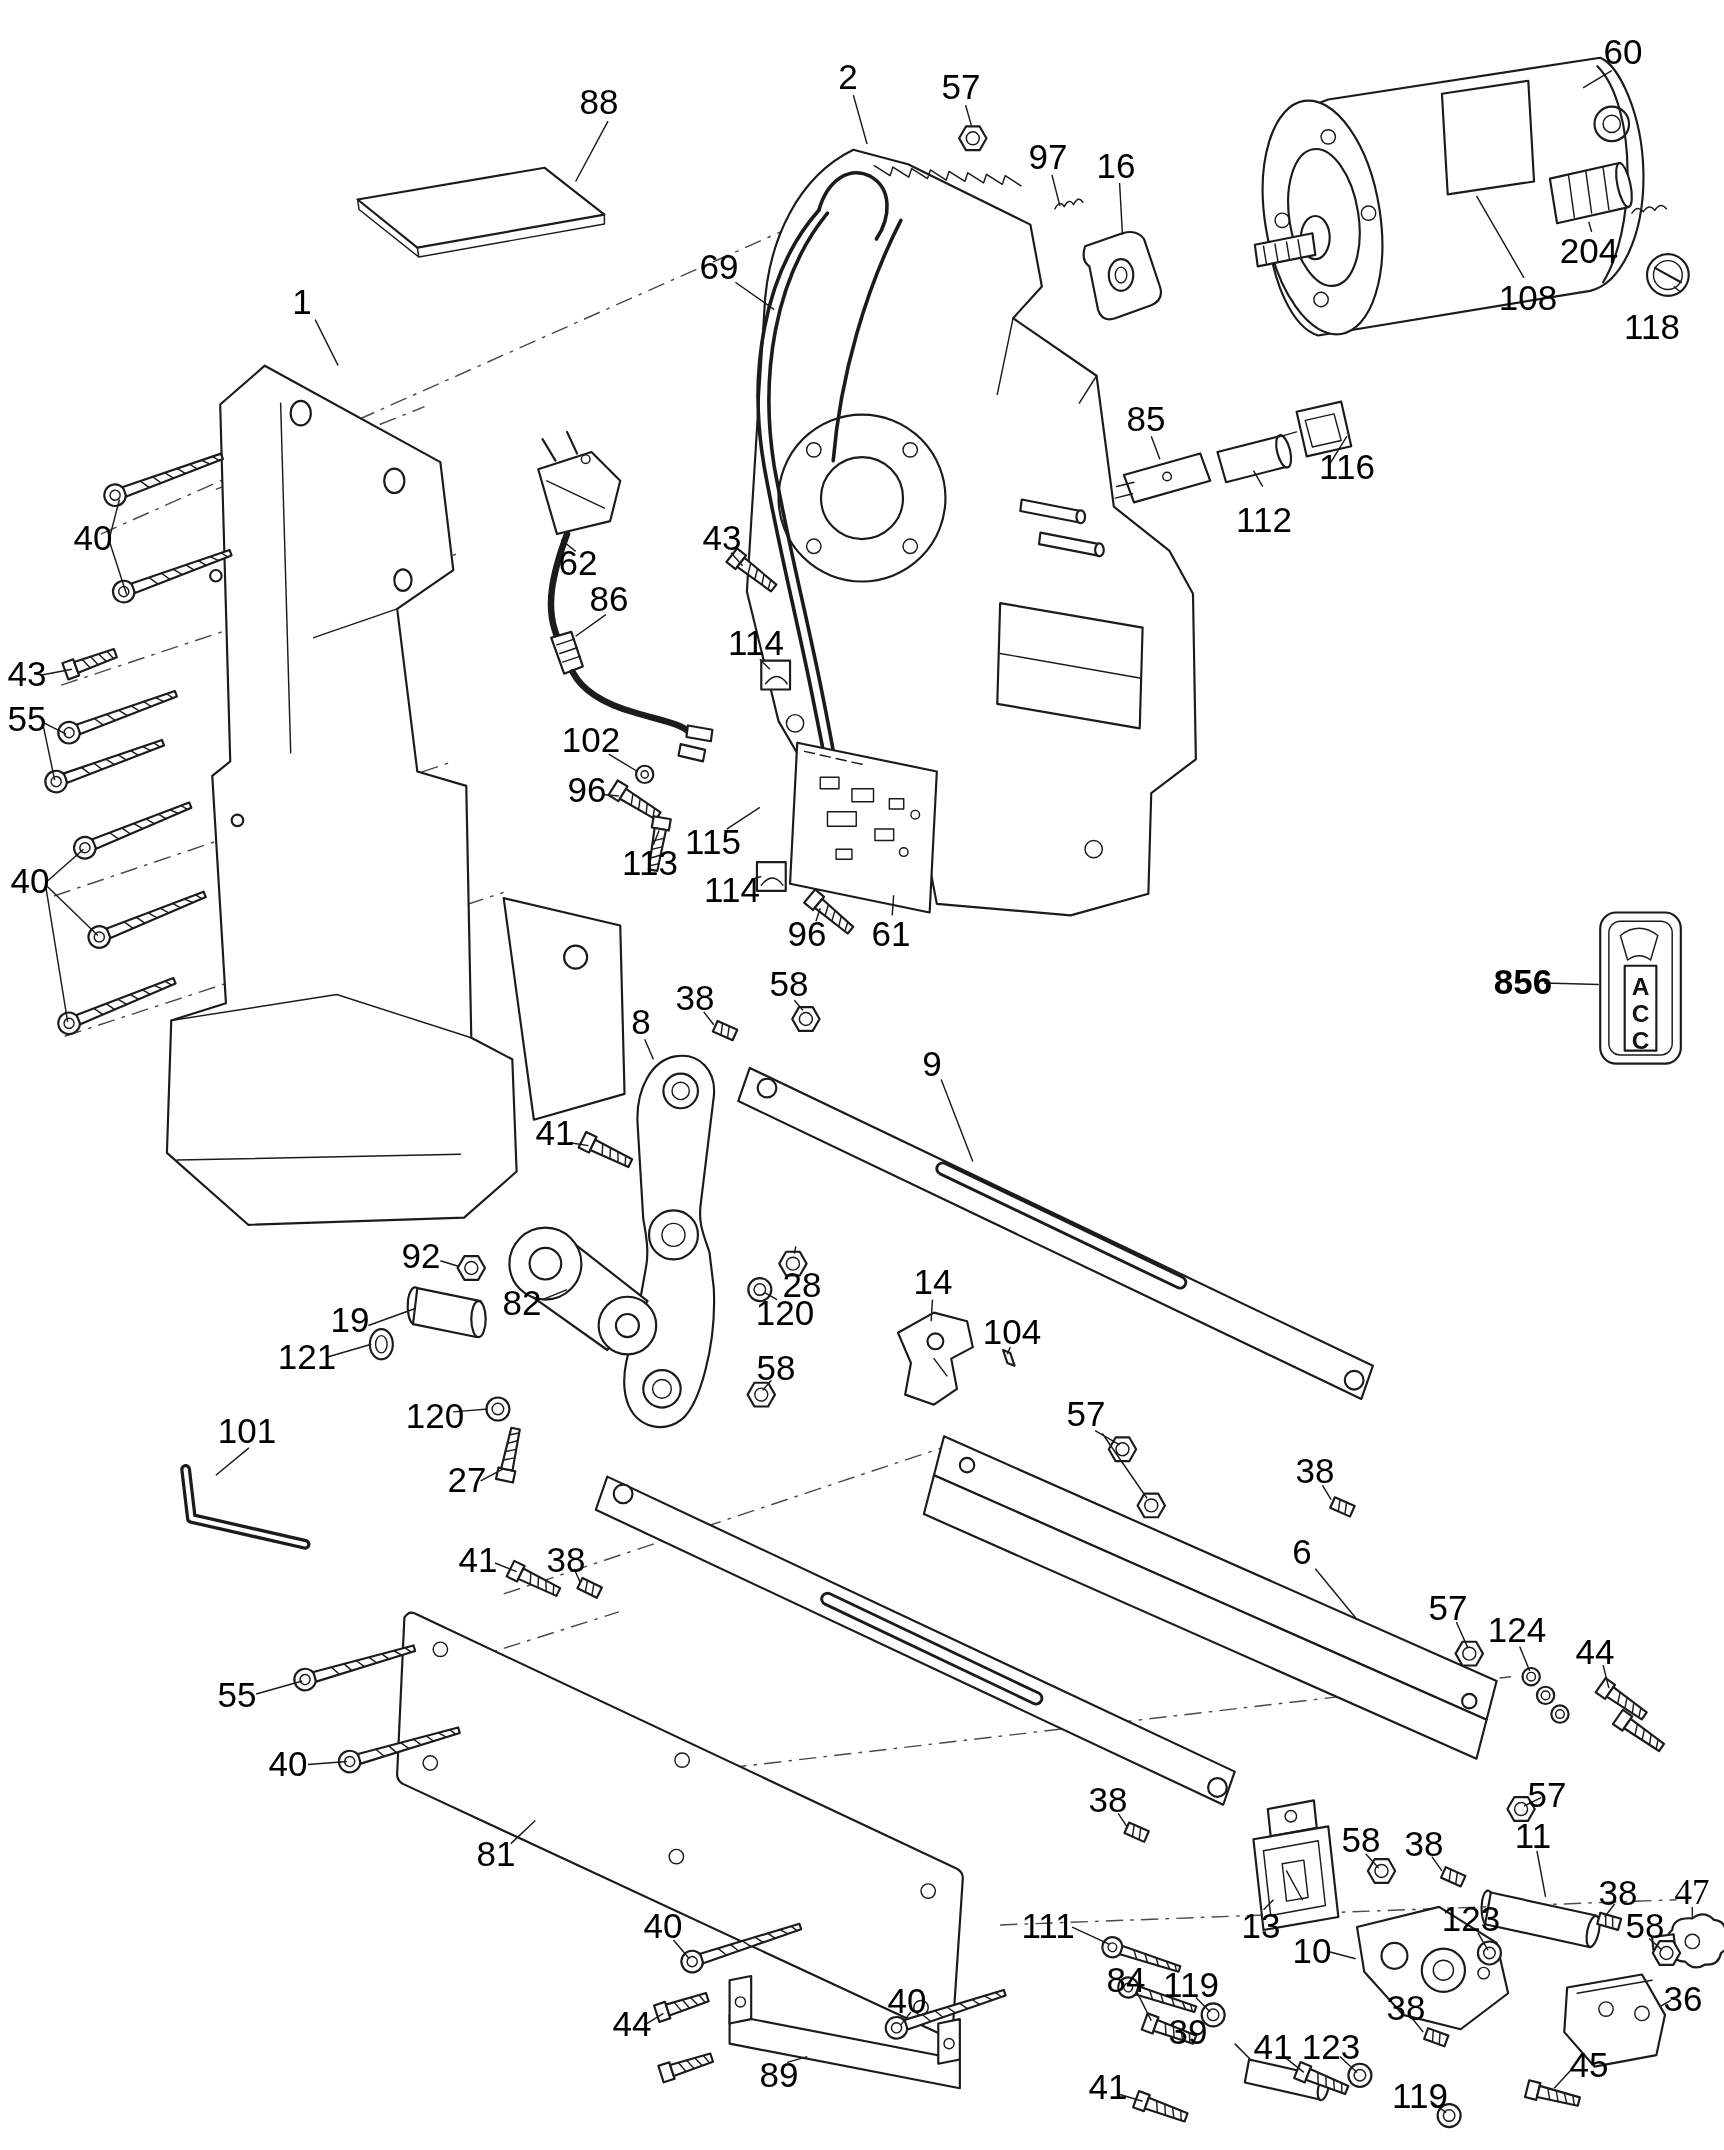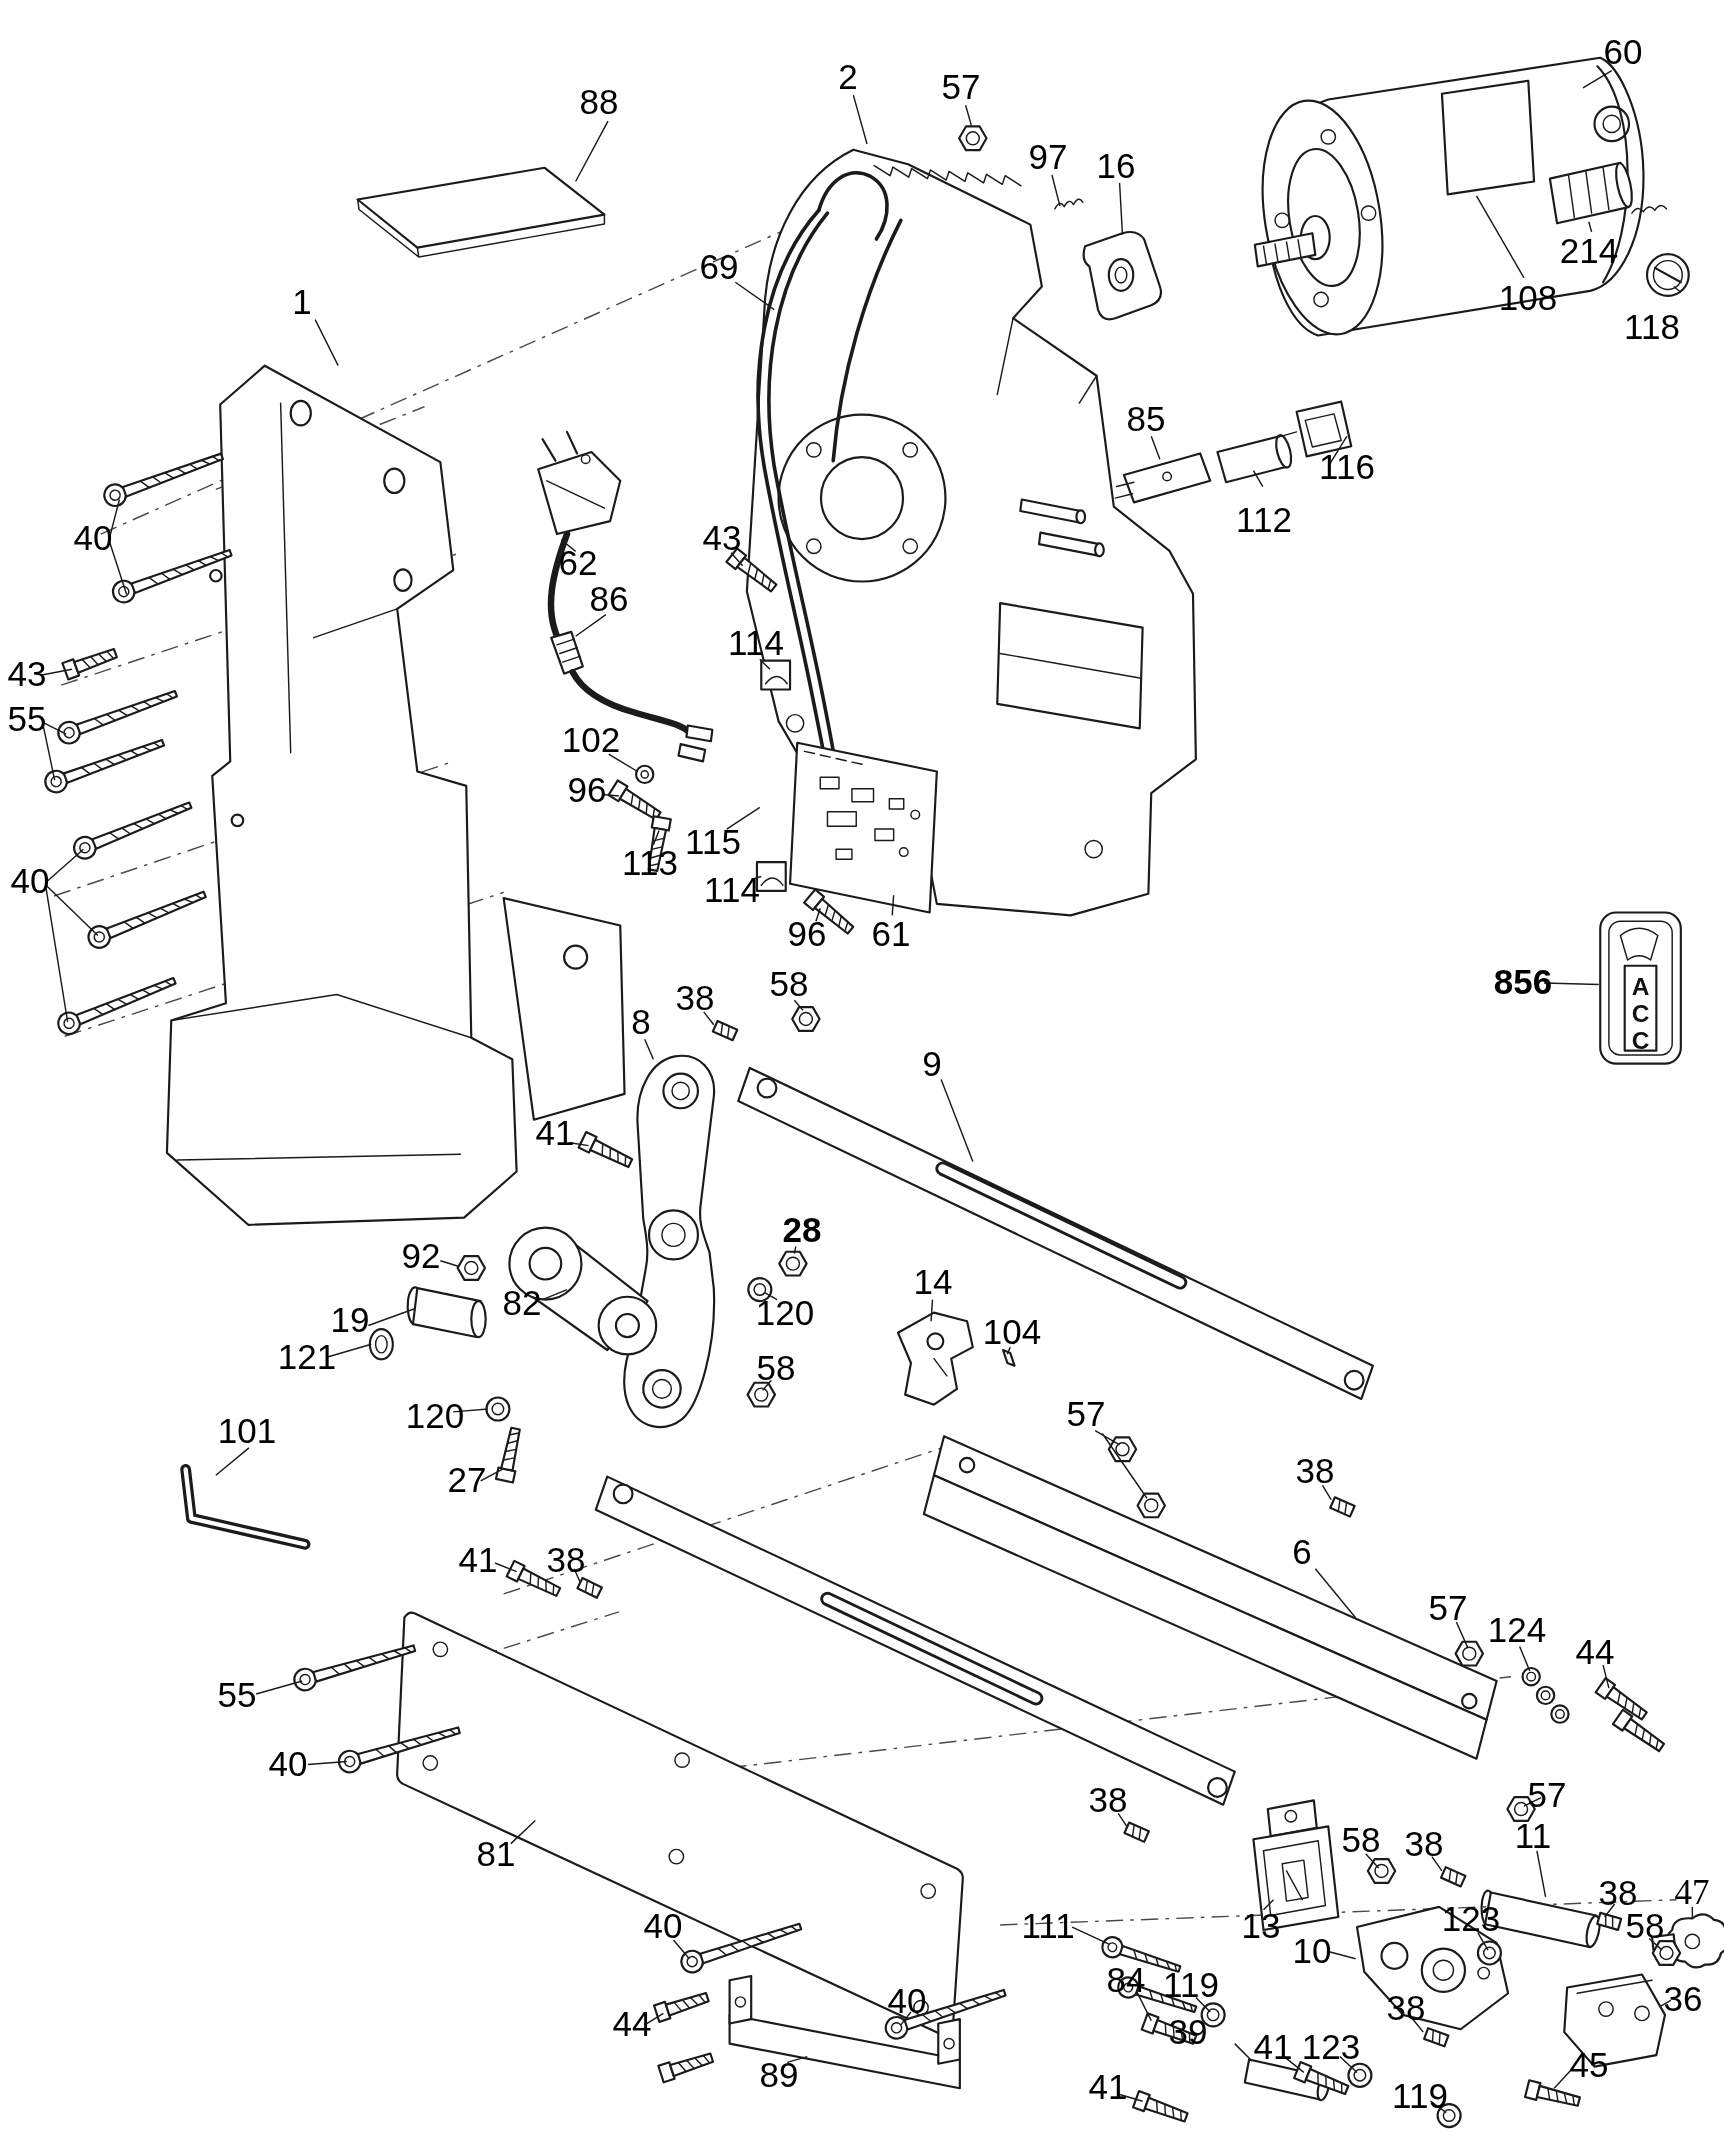--- a/index.html
+++ b/index.html
@@ -377,21 +377,21 @@
   </g>
 </svg>
 
 <div id="callout-layer">
       <div class="callout" style="left: 599px; top: 101px;">88</div>
       <div class="callout" style="left: 848px; top: 76px;">2</div>
       <div class="callout" style="left: 961px; top: 86px;">57</div>
       <div class="callout" style="left: 1048px; top: 156px;">97</div>
       <div class="callout" style="left: 1116px; top: 165px;">16</div>
       <div class="callout" style="left: 1623px; top: 51px;">60</div>
-      <div class="callout" style="left: 1589px; top: 250px;">214</div>
+      <div class="callout" style="left: 1589px; top: 250px;">204</div>
       <div class="callout" style="left: 1528px; top: 297px;">108</div>
       <div class="callout" style="left: 1652px; top: 310px; margin-top: 16px;">118</div>
       <div class="callout" style="left: 302px; top: 301px;">1</div>
       <div class="callout" style="left: 719px; top: 266px;">69</div>
       <div class="callout" style="left: 1146px; top: 418px;">85</div>
       <div class="callout" style="left: 1347px; top: 466px;">116</div>
       <div class="callout" style="left: 1264px; top: 505px; margin-top: 14px;">112</div>
       <div class="callout" style="left: 93px; top: 537px;">40</div>
       <div class="callout" style="left: 578px; top: 562px;">62</div>
       <div class="callout" style="left: 722px; top: 537px;">43</div>
@@ -407,21 +407,21 @@
       <div class="callout" style="left: 732px; top: 889px;">114</div>
       <div class="callout" style="left: 807px; top: 933px;">96</div>
       <div class="callout" style="left: 891px; top: 933px;">61</div>
       <div class="callout" style="left: 1523px; top: 981px; font-weight: bold;">856</div>
       <div class="callout" style="left: 695px; top: 997px;">38</div>
       <div class="callout" style="left: 789px; top: 983px;">58</div>
       <div class="callout" style="left: 641px; top: 1021px;">8</div>
       <div class="callout" style="left: 932px; top: 1063px;">9</div>
       <div class="callout" style="left: 555px; top: 1132px;">41</div>
       <div class="callout" style="left: 421px; top: 1255px;">92</div>
-      <div class="callout" style="left: 802px; top: 1229px; font-weight: bold;">28</div>
+      <div class="callout" style="left: 802px; top: 1284px;">28</div>
       <div class="callout" style="left: 522px; top: 1302px;">82</div>
       <div class="callout" style="left: 350px; top: 1319px;">19</div>
       <div class="callout" style="left: 785px; top: 1312px;">120</div>
       <div class="callout" style="left: 307px; top: 1356px;">121</div>
       <div class="callout" style="left: 933px; top: 1281px;">14</div>
       <div class="callout" style="left: 1012px; top: 1331px;">104</div>
       <div class="callout" style="left: 776px; top: 1367px;">58</div>
       <div class="callout" style="left: 247px; top: 1430px;">101</div>
       <div class="callout" style="left: 435px; top: 1415px;">120</div>
       <div class="callout" style="left: 1086px; top: 1413px;">57</div>

